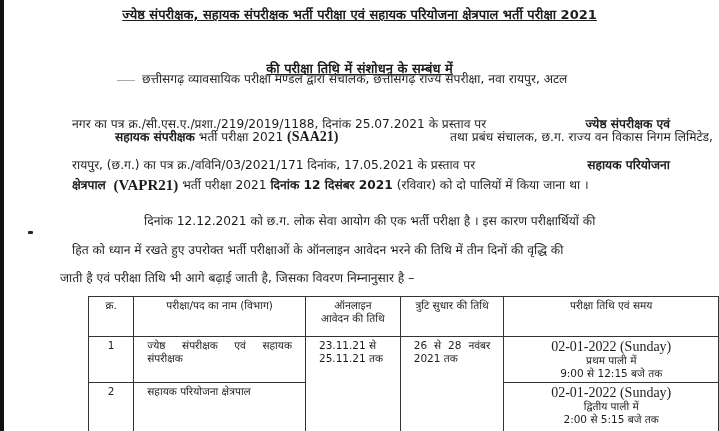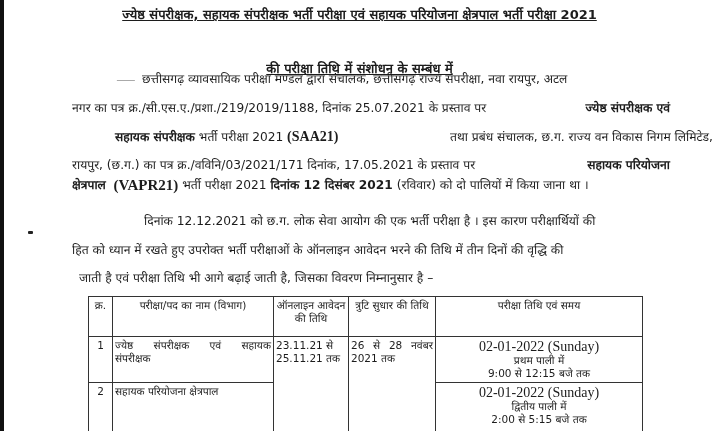--- a/index.html
+++ b/index.html
@@ -30,21 +30,21 @@
     border-bottom: 1px solid #aaa; transform: skewX(-20deg);
   }
   .bullet {
     position: absolute; left: 28px; top: 231px; width: 5px; height: 3px; background:#222; border-radius:1px;
   }
   table {
     position: absolute; left: 88px; top: 296px; border-collapse: collapse;
     font-size: 10.5px; line-height: 13px;
   }
   td, th {
-    border: 1.3px solid #333; vertical-align: top; padding: 2px 2px; font-weight: normal;
+    border: 1.3px solid #333; vertical-align: top; padding: 2px 13px; font-weight: normal;
   }
   th { text-align: center; height: 35px; }
   .c1 { width: 19px; text-align: center; }
   .c2 { width: 156px; }
   .c3 { width: 70px; }
   .c4 { width: 82px; }
   .c5 { width: 202px; text-align: center; }
   .exam-date { font-family: "Liberation Serif", serif; font-size: 14px; line-height: 15px; }
   .justify { text-align: justify; text-align-last: justify; }
   tr.r1 td { height: 38px; }
@@ -56,21 +56,21 @@
 <div class="left-strip"></div>
 
 <div class="title t1"><span>ज्येष्ठ संपरीक्षक, सहायक संपरीक्षक भर्ती परीक्षा एवं सहायक परियोजना क्षेत्रपाल भर्ती परीक्षा 2021</span></div>
 <div class="title t2"><span>की परीक्षा तिथि में संशोधन के सम्बंध में</span></div>
 
 <div class="scribble"></div>
 
 <div class="line" style="left:142px;top:70px;width:528px;">
   <span>छत्तीसगढ़ व्यावसायिक परीक्षा मण्डल द्वारा संचालक, छत्तीसगढ़ राज्य संपरीक्षा, नवा रायपुर, अटल</span>
 </div>
-<div class="line" style="left:72px;top:99px;width:598px;text-align:right;">
+<div class="line" style="left:72px;top:115px;width:598px;text-align:right;">
   <span>नगर का पत्र क्र./सी.एस.ए./प्रशा./219/2019/1188, दिनांक 25.07.2021 के प्रस्ताव पर</span>
     <b>ज्येष्ठ संपरीक्षक एवं</b>
 </div>
 <div class="line" style="left:72px;top:128px;width:598px;margin-left:43px;">
   <span><b>सहायक संपरीक्षक</b> <span>भर्ती परीक्षा 2021</span> <b style="font-family:'Liberation Serif',serif;font-size:14px;">(SAA21)</b></span>
     <span>तथा प्रबंध संचालक, छ.ग. राज्य वन विकास निगम लिमिटेड,</span>
 </div>
 <div class="line" style="left:72px;top:156px;width:598px;">
   <span>रायपुर, (छ.ग.) का पत्र क्र./वविनि/03/2021/171 दिनांक, 17.05.2021 के प्रस्ताव पर</span>
     <b>सहायक परियोजना</b>
@@ -78,21 +78,21 @@
 <div class="line" style="left:72px;top:176px;justify-content:space-between;">
   <b>क्षेत्रपाल</b>&nbsp;&nbsp;<b style="font-family:'Liberation Serif',serif;font-size:15px;">(VAPR21)</b>&nbsp;<span>भर्ती परीक्षा 2021</span>&nbsp;<b>दिनांक 12 दिसंबर 2021</b>&nbsp;<span>(रविवार) को दो पालियों में किया जाना था ।</span>
 </div>
 <div class="line" style="left:144px;top:212px;width:526px;">
   <span>दिनांक 12.12.2021 को छ.ग. लोक सेवा आयोग की एक भर्ती परीक्षा है । इस कारण परीक्षार्थियों की</span>
 </div>
 <div class="bullet"></div>
 <div class="line" style="left:72px;top:241px;width:598px;">
   <span>हित को ध्यान में रखते हुए उपरोक्त भर्ती परीक्षाओं के ऑनलाइन आवेदन भरने की तिथि में तीन दिनों की वृद्धि की</span>
 </div>
-<div class="line" style="left:79px;top:269px;">
+<div class="line" style="left:60px;top:269px;">
   <span>जाती है एवं परीक्षा तिथि भी आगे बढ़ाई जाती है, जिसका विवरण निम्नानुसार है –</span>
 </div>
 
 <table>
   <tbody>
       <tr>
     <th class="c1">क्र.</th>
     <th class="c2">परीक्षा/पद का नाम (विभाग)</th>
     <th class="c3">ऑनलाइन आवेदन की तिथि</th>
     <th class="c4">त्रुटि सुधार की तिथि</th>

